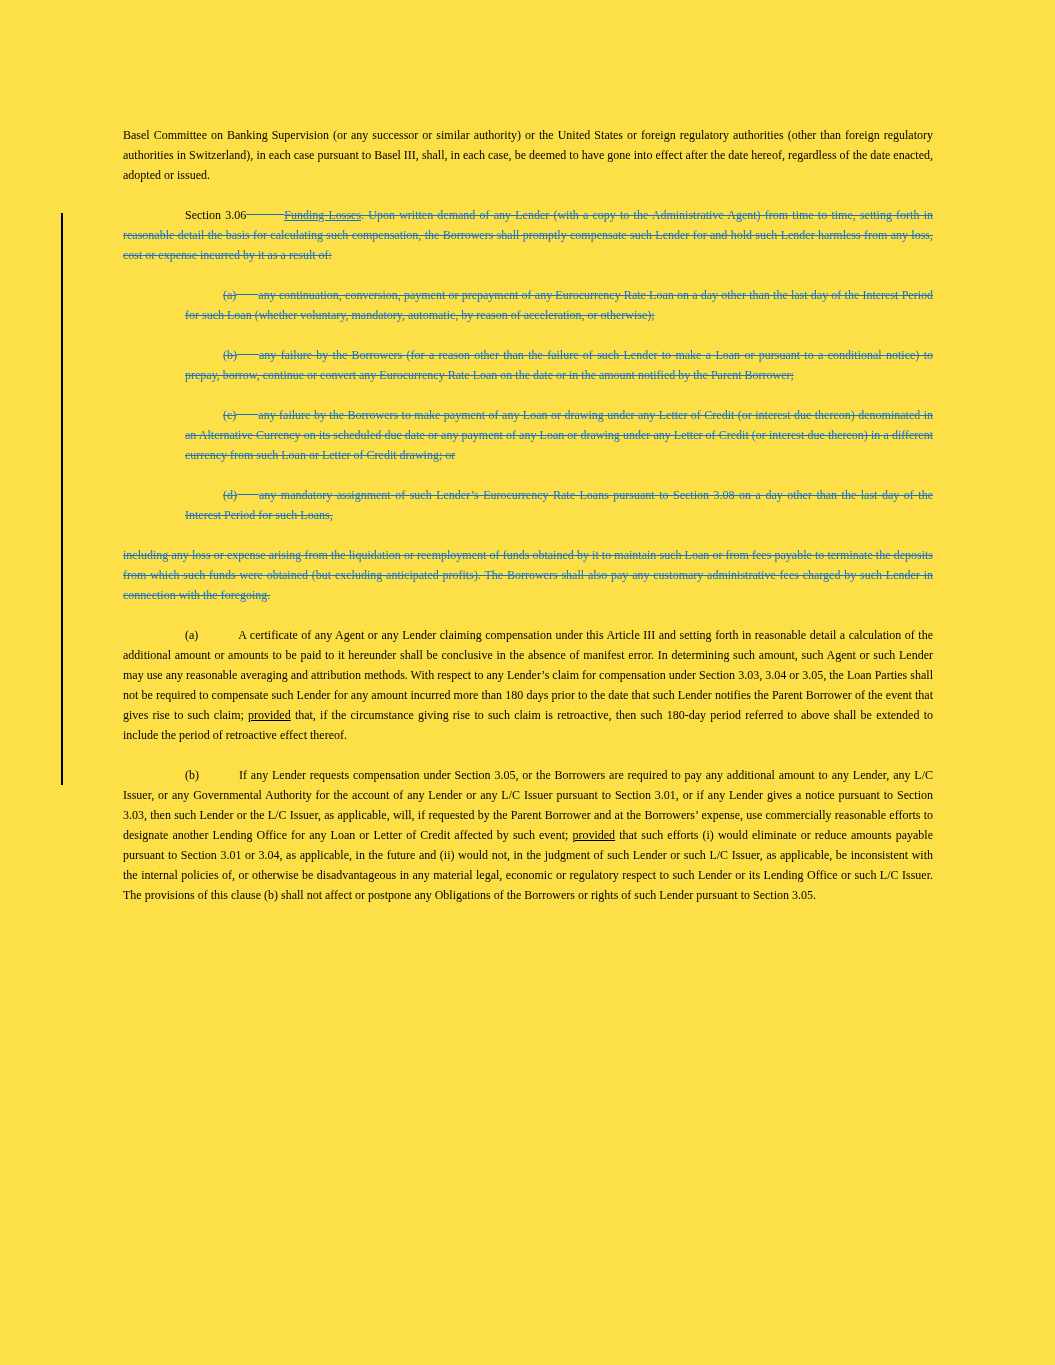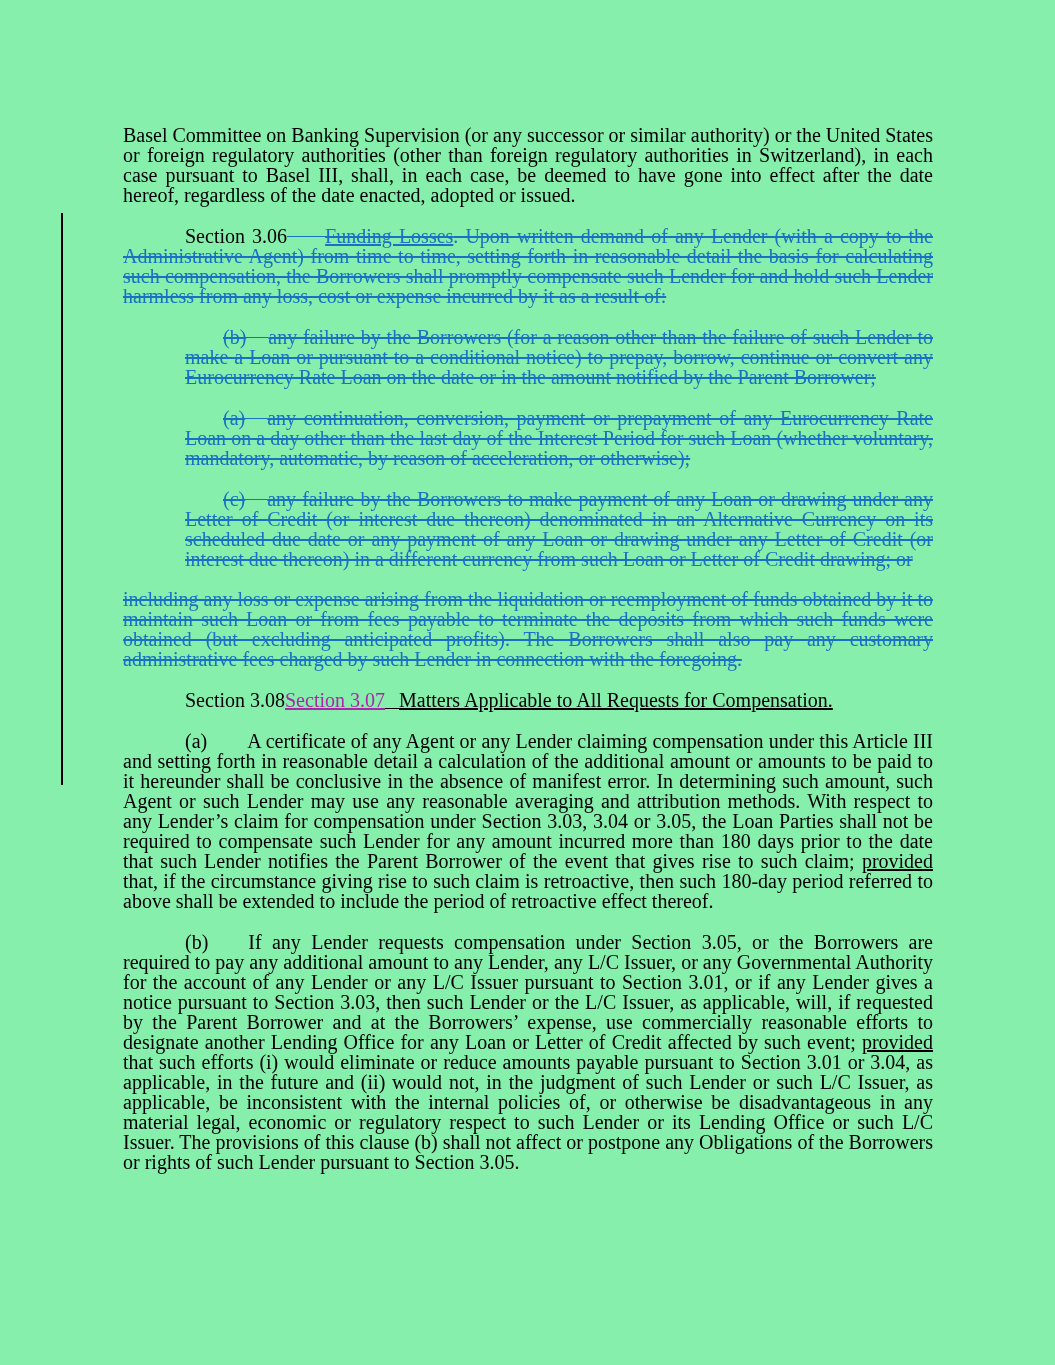--- a/index.html
+++ b/index.html
@@ -1,23 +1,23 @@
 <!DOCTYPE html>
 <html><head>
 <meta charset="utf-8">
 <style>
   html,body{margin:0;padding:0;background:#ffffff;}
   .page{
     position:relative;
     width:1055px;
     height:1365px;
-    background:#86efac;
+    background:#fde047;
     overflow:hidden;
     font-family:"Liberation Serif","DejaVu Serif",serif;
-    font-size:20px;
+    font-size:12px;
     line-height:20px;
     color:#000000;
   }
   .change-bar{
     position:absolute;
     left:61px;
     top:213px;
     width:2px;
     height:572px;
     background:#000000;
@@ -50,21 +50,21 @@
   .tab-u::after{content:"";position:absolute;left:0;right:0;bottom:-2px;border-top:1.2px solid #000000;}
 </style>
 </head>
 <body>
 
 <div class="page">
   <div class="change-bar"></div>
   <div class="doc">
       <p class="body"><span class="seg-plain">Basel Committee on Banking Supervision (or any successor or similar authority) or the United States or foreign regulatory authorities (other than foreign regulatory authorities in Switzerland), in each case pursuant to Basel III, shall, in each case, be deemed to have gone into effect after the date hereof, regardless of the date enacted, adopted or issued.</span></p>
       <p class="h-indent"><span class="seg-plain">Section 3.06</span><span class="tab tab-del" style="width: 38px;"></span><span class="seg-del-u">Funding Losses</span><span class="seg-del">.  Upon written demand of any Lender (with a copy to the Administrative Agent) from time to time, setting forth in reasonable detail the basis for calculating such compensation, the Borrowers shall promptly compensate such Lender for and hold such Lender harmless from any loss, cost or expense incurred by it as a result of:</span></p>
+      <p class="sub"><span class="seg-del">(a)</span><span class="tab tab-del" style="width: 22px;"></span><span class="seg-del">any continuation, conversion, payment or prepayment of any Eurocurrency Rate Loan on a day other than the last day of the Interest Period for such Loan (whether voluntary, mandatory, automatic, by reason of acceleration, or otherwise);</span></p>
       <p class="sub"><span class="seg-del">(b)</span><span class="tab tab-del" style="width: 22px;"></span><span class="seg-del">any failure by the Borrowers (for a reason other than the failure of such Lender to make a Loan or pursuant to a conditional notice) to prepay, borrow, continue or convert any Eurocurrency Rate Loan on the date or in the amount notified by the Parent Borrower;</span></p>
-      <p class="sub"><span class="seg-del">(a)</span><span class="tab tab-del" style="width: 22px;"></span><span class="seg-del">any continuation, conversion, payment or prepayment of any Eurocurrency Rate Loan on a day other than the last day of the Interest Period for such Loan (whether voluntary, mandatory, automatic, by reason of acceleration, or otherwise);</span></p>
       <p class="sub"><span class="seg-del">(c)</span><span class="tab tab-del" style="width: 22px;"></span><span class="seg-del">any failure by the Borrowers to make payment of any Loan or drawing under any Letter of Credit (or interest due thereon) denominated in an Alternative Currency on its scheduled due date or any payment of any Loan or drawing under any Letter of Credit (or interest due thereon) in a different currency from such Loan or Letter of Credit drawing; or</span></p>
+      <p class="sub"><span class="seg-del">(d)</span><span class="tab tab-del" style="width: 22px;"></span><span class="seg-del">any mandatory assignment of such Lender’s Eurocurrency Rate Loans pursuant to Section 3.08 on a day other than the last day of the Interest Period for such Loans,</span></p>
       <p class="body"><span class="seg-del">including any loss or expense arising from the liquidation or reemployment of funds obtained by it to maintain such Loan or from fees payable to terminate the deposits from which such funds were obtained (but excluding anticipated profits).  The Borrowers shall also pay any customary administrative fees charged by such Lender in connection with the foregoing.</span></p>
-      <p class="h-indent"><span class="seg-plain">Section 3.08</span><span class="seg-moved">Section 3.07</span><span class="tab tab-u" style="width: 14px;"></span><span class="seg-u">Matters Applicable to All Requests for Compensation.</span></p>
       <p class="h-indent"><span class="seg-plain">(a)</span><span class="tab " style="width: 40px;"></span><span class="seg-plain">A certificate of any Agent or any Lender claiming compensation under this Article III and setting forth in reasonable detail a calculation of the additional amount or amounts to be paid to it hereunder shall be conclusive in the absence of manifest error.  In determining such amount, such Agent or such Lender may use any reasonable averaging and attribution methods.  With respect to any Lender’s claim for compensation under Section 3.03, 3.04 or 3.05, the Loan Parties shall not be required to compensate such Lender for any amount incurred more than 180 days prior to the date that such Lender notifies the Parent Borrower of the event that gives rise to such claim; </span><span class="seg-u">provided</span><span class="seg-plain"> that, if the circumstance giving rise to such claim is retroactive, then such 180-day period referred to above shall be extended to include the period of retroactive effect thereof.</span></p>
       <p class="h-indent"><span class="seg-plain">(b)</span><span class="tab " style="width: 40px;"></span><span class="seg-plain">If any Lender requests compensation under Section 3.05, or the Borrowers are required to pay any additional amount to any Lender, any L/C Issuer, or any Governmental Authority for the account of any Lender or any L/C Issuer pursuant to Section 3.01, or if any Lender gives a notice pursuant to Section 3.03, then such Lender or the L/C Issuer, as applicable, will, if requested by the Parent Borrower and at the Borrowers’ expense, use commercially reasonable efforts to designate another Lending Office for any Loan or Letter of Credit affected by such event; </span><span class="seg-u">provided</span><span class="seg-plain"> that such efforts (i) would eliminate or reduce amounts payable pursuant to Section 3.01 or 3.04, as applicable, in the future and (ii) would not, in the judgment of such Lender or such L/C Issuer, as applicable, be inconsistent with the internal policies of, or otherwise be disadvantageous in any material legal, economic or regulatory respect to such Lender or its Lending Office or such L/C Issuer.  The provisions of this clause (b) shall not affect or postpone any Obligations of the Borrowers or rights of such Lender pursuant to Section 3.05.</span></p>
     </div>
 </div>
 
 </body></html>

